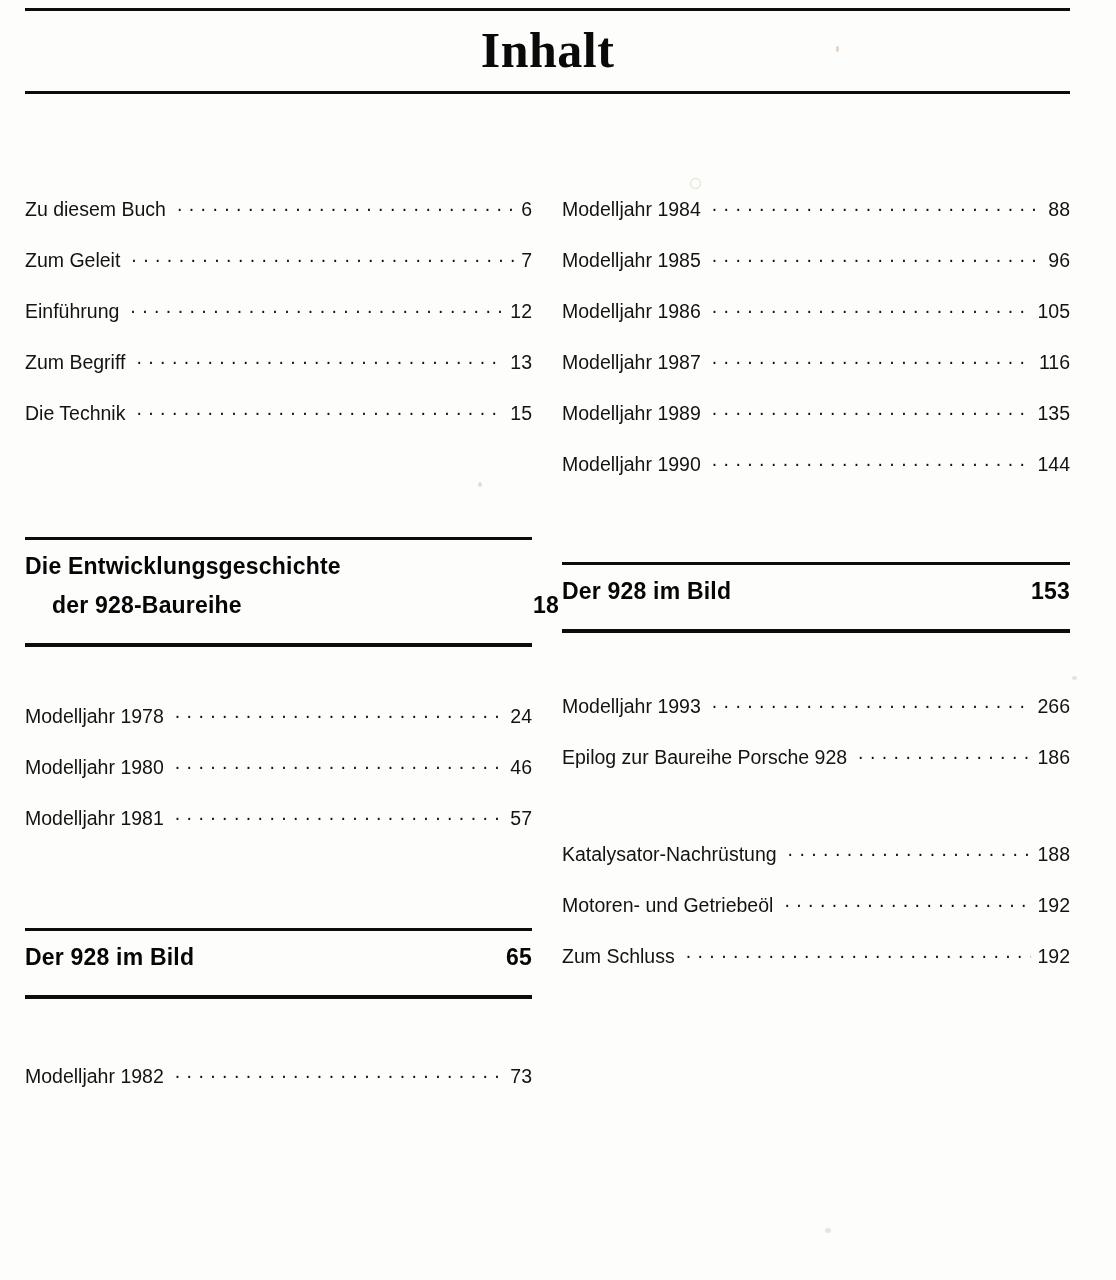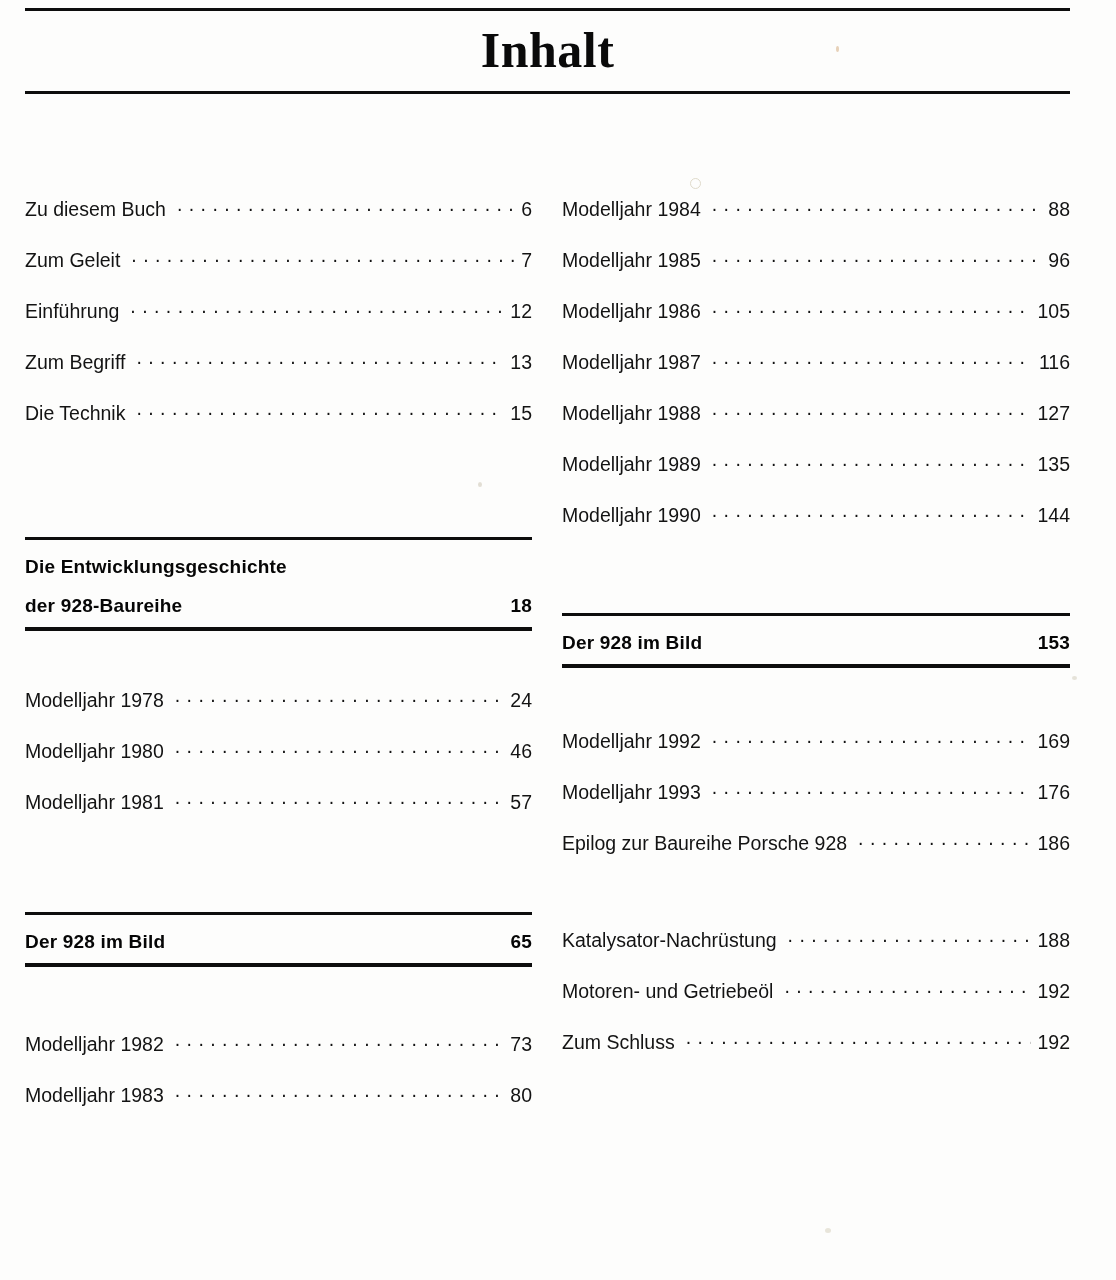--- a/index.html
+++ b/index.html
@@ -111,23 +111,23 @@
     font-variant-numeric: tabular-nums;
   }
 
   
   .section-head {
     position: relative;
     width: 100%;
     box-sizing: border-box;
     border-top: 3px solid #0d0d0d;
     border-bottom: 4px solid #0d0d0d;
-    padding: 7px 0 2px 0;
+    padding: 7px 0 18px 0;
     font-weight: 700;
-    font-size: 19px;
+    font-size: 23px;
     line-height: 39px;
     letter-spacing: 0.2px;
     color: #060606;
   }
   .section-head .sh-row {
     display: flex;
     align-items: baseline;
     justify-content: space-between;
     width: 100%;
   }
@@ -137,20 +137,21 @@
   }
   .section-head .sh-page {
     flex: 0 0 auto;
     font-variant-numeric: tabular-nums;
   }
   .section-head .sh-line2 {
     display: flex;
     align-items: baseline;
     justify-content: space-between;
     width: 100%;
+    margin-left: 27px;
   }
   .sp-46 { height: 46px; }
   .sp-56 { height: 56px; }
   .sp-60 { height: 60px; }
   .sp-64 { height: 64px; }
   .sp-72 { height: 72px; }
   .sp-86 { height: 86px; }
 
   
   .speck {
@@ -256,25 +257,20 @@
       </div>
 
       <div class="sp-64"></div>
 
       <div class="entry-group">
         <div class="entry">
           <span class="label">Modelljahr 1982</span>
           <span class="leader"></span>
           <span class="pageno">73</span>
         </div>
-        <div class="entry">
-          <span class="label">Modelljahr 1983</span>
-          <span class="leader"></span>
-          <span class="pageno">80</span>
-        </div>
       </div>
 
     </div>
 
     <div class="col col-right">
 
       <div class="entry-group">
         <div class="entry">
           <span class="label">Modelljahr 1984</span>
           <span class="leader"></span>
@@ -287,25 +283,20 @@
         </div>
         <div class="entry">
           <span class="label">Modelljahr 1986</span>
           <span class="leader"></span>
           <span class="pageno">105</span>
         </div>
         <div class="entry">
           <span class="label">Modelljahr 1987</span>
           <span class="leader"></span>
           <span class="pageno">116</span>
-        </div>
-        <div class="entry">
-          <span class="label">Modelljahr 1988</span>
-          <span class="leader"></span>
-          <span class="pageno">127</span>
         </div>
         <div class="entry">
           <span class="label">Modelljahr 1989</span>
           <span class="leader"></span>
           <span class="pageno">135</span>
         </div>
         <div class="entry">
           <span class="label">Modelljahr 1990</span>
           <span class="leader"></span>
           <span class="pageno">144</span>
@@ -318,28 +309,23 @@
         <div class="sh-row">
           <span class="sh-title">Der 928 im Bild</span>
           <span class="sh-page">153</span>
         </div>
       </div>
 
       <div class="sp-60"></div>
 
       <div class="entry-group">
         <div class="entry">
-          <span class="label">Modelljahr 1992</span>
-          <span class="leader"></span>
-          <span class="pageno">169</span>
-        </div>
-        <div class="entry">
           <span class="label">Modelljahr 1993</span>
           <span class="leader"></span>
-          <span class="pageno">176</span>
+          <span class="pageno">266</span>
         </div>
         <div class="entry">
           <span class="label">Epilog zur Baureihe Porsche 928</span>
           <span class="leader"></span>
           <span class="pageno">186</span>
         </div>
       </div>
 
       <div class="sp-46"></div>
 

